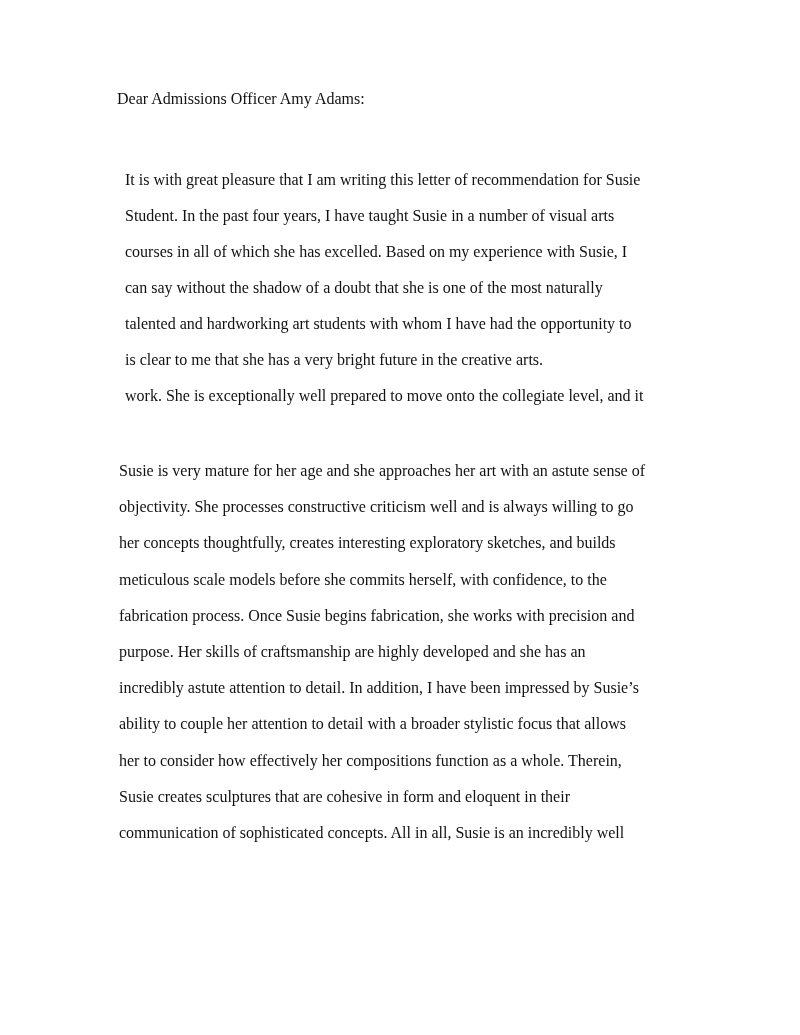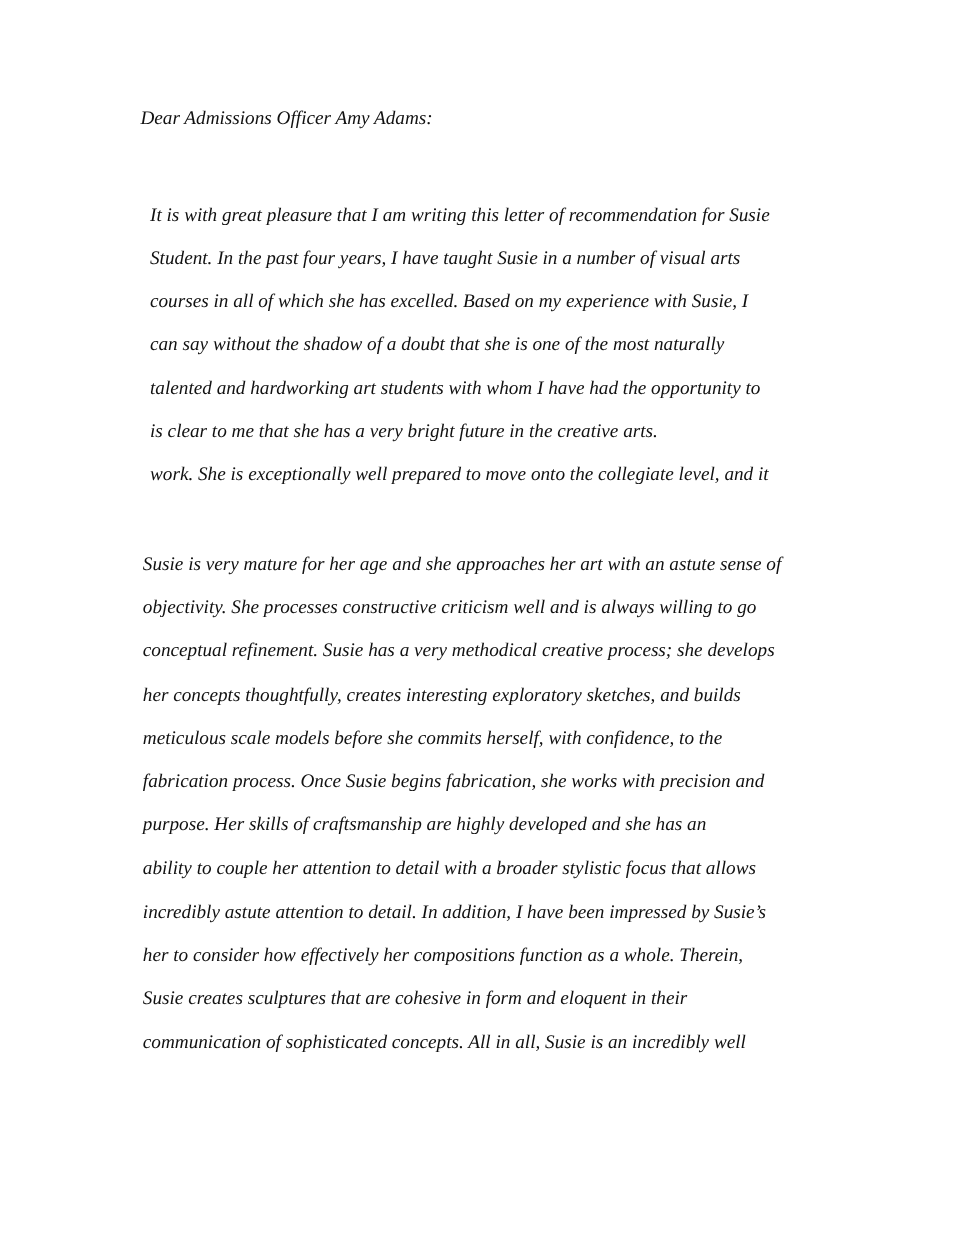--- a/index.html
+++ b/index.html
@@ -15,21 +15,20 @@
       font-family: "Liberation Serif", "DejaVu Serif", serif;
       color: #111111;
     }
     .page {
       position: absolute;
       left: 0;
       top: 0;
       width: 800px;
       height: 1035px;
       background: #ffffff;
-      font-style: italic;
     }
     .salutation {
       position: absolute;
       left: 117px;
       top: 89px;
       font-size: 16px;
       line-height: 20px;
       white-space: nowrap;
     }
     .para {
@@ -69,25 +68,24 @@
     <span class="line">courses in all of which she has excelled. Based on my experience with Susie, I</span>
     <span class="line">can say without the shadow of a doubt that she is one of the most naturally</span>
     <span class="line">talented and hardworking art students with whom I have had the opportunity to</span>
     <span class="line">is clear to me that she has a very bright future in the creative arts.</span>
     <span class="line">work. She is exceptionally well prepared to move onto the collegiate level, and it</span>
   </div>
 
   <div class="para" id="para2">
     <span class="line">Susie is very mature for her age and she approaches her art with an astute sense of</span>
     <span class="line">objectivity. She processes constructive criticism well and is always willing to go</span>
-    <span class="line">conceptual refinement. Susie has a very methodical creative process; she develops</span>
     <span class="line">her concepts thoughtfully, creates interesting exploratory sketches, and builds</span>
     <span class="line">meticulous scale models before she commits herself, with confidence, to the</span>
     <span class="line">fabrication process. Once Susie begins fabrication, she works with precision and</span>
     <span class="line">purpose. Her skills of craftsmanship are highly developed and she has an</span>
+    <span class="line">incredibly astute attention to detail. In addition, I have been impressed by Susie’s</span>
     <span class="line">ability to couple her attention to detail with a broader stylistic focus that allows</span>
-    <span class="line">incredibly astute attention to detail. In addition, I have been impressed by Susie’s</span>
     <span class="line">her to consider how effectively her compositions function as a whole. Therein,</span>
     <span class="line">Susie creates sculptures that are cohesive in form and eloquent in their</span>
     <span class="line">communication of sophisticated concepts. All in all, Susie is an incredibly well</span>
   </div>
 
 </div>
 
 </body></html>

